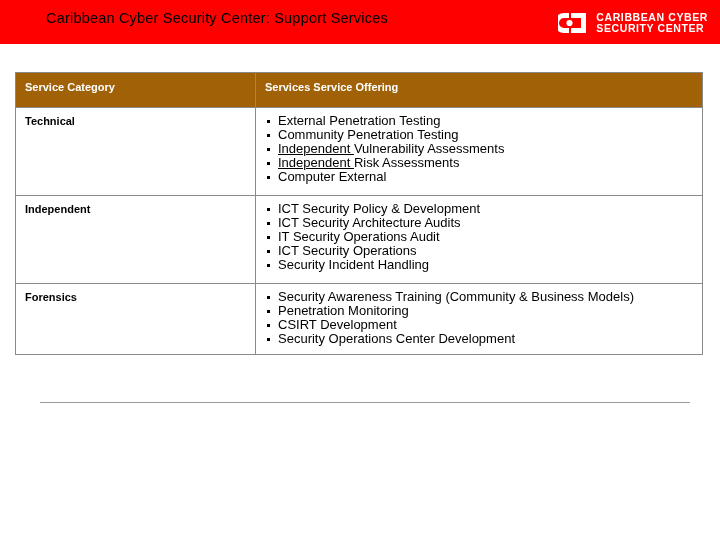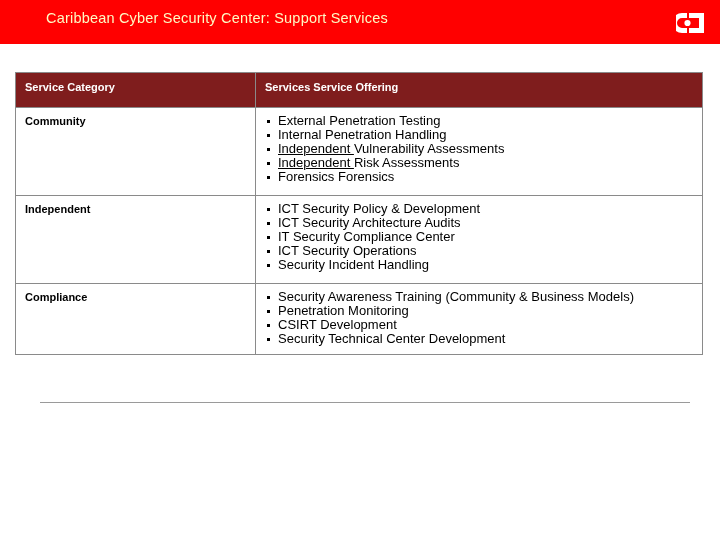--- a/index.html
+++ b/index.html
@@ -10,21 +10,21 @@
   }
   .slide{position:relative;width:720px;height:540px;background:#fff;}
 
   
   .titlebar{
     position:absolute;left:0;top:0;width:720px;height:44px;
     background:#FF0000;
   }
   .title-text{
     position:absolute;left:46px;top:10px;
-    font-size:14.5px;color:#fef9c3;letter-spacing:.2px;white-space:nowrap;
+    font-size:14.5px;color:#000000;letter-spacing:.2px;white-space:nowrap;
   }
 
   
   .brand{
     position:absolute;right:12px;top:9px;height:28px;
     display:flex;align-items:center;gap:6px;
   }
   .brand-mark{width:32px;height:22px;position:relative;flex:0 0 auto;}
   .brand-words{
     display:flex;flex-direction:column;line-height:1.02;
@@ -36,21 +36,21 @@
   .tbl{
     position:absolute;left:15px;top:72px;width:687px;
     border-collapse:collapse;table-layout:fixed;
   }
   .tbl td,.tbl th{
     border:1px solid #8a8a8a;
     vertical-align:top;padding:7px 9px;
     font-size:11px;color:#000;
   }
   .tbl th{
-    background:#7f1d1d;color:#ffffff;text-align:left;
+    background:#a16207;color:#ffffff;text-align:left;
     font-size:11px;font-weight:bold;height:18px;padding:8px 9px;
   }
   .col-a{width:240px;}
   .col-b{width:447px;}
   .catcell{font-weight:bold;font-size:11.5px;}
   .r-tech td{height:73px;}
   .r-mgmt td{height:73px;}
   .r-ops  td{height:55px;}
 
   ul.svc{list-style:none;margin:0;padding:0;}
@@ -84,67 +84,71 @@
     <div class="title-text">Caribbean Cyber Security Center: Support Services</div>
 
     <div class="brand">
       <div class="brand-mark">
         <svg width="32" height="22" viewBox="0 0 32 22" aria-hidden="true">
           <path d="M13 1 L28 1 L28 21 L13 21 L13 16 L23 16 L23 6 L13 6 Z" fill="#ffffff"></path>
           <path d="M11 1 L11 6 L6 6 A5 5 0 0 0 6 16 L11 16 L11 21 L6 21 A10 10 0 0 1 6 1 Z" fill="#ffffff"></path>
           <circle cx="11.5" cy="11" r="3.1" fill="#ffffff"></circle>
         </svg>
       </div>
+      <div class="brand-words">
+        <span>CARIBBEAN CYBER</span>
+        <span>SECURITY CENTER</span>
+      </div>
     </div>
   </div>
 
   <table class="tbl">
     <colgroup>
         <col class="col-a">
         <col class="col-b">
       </colgroup>
     <thead>
       <tr>
         <th>Service Category</th>
         <th>Services Service Offering</th>
       </tr>
     </thead>
     <tbody>
       <tr class="r-tech">
-        <td class="catcell">Community</td>
+        <td class="catcell">Technical</td>
         <td>
           <ul class="svc">
               <li>External Penetration Testing</li>
-              <li>Internal  Penetration Handling</li>
+              <li>Community  Penetration Testing</li>
               <li><span class="sq">Independent </span>Vulnerability Assessments</li>
               <li><span class="sq">Independent </span>Risk Assessments</li>
-              <li>Forensics Forensics</li>
+              <li>Computer External</li>
             </ul>
         </td>
       </tr>
       <tr class="r-mgmt">
         <td class="catcell">Independent</td>
         <td>
           <ul class="svc">
               <li>ICT Security Policy &amp; Development</li>
               <li>ICT Security Architecture Audits</li>
-              <li>IT Security Compliance Center</li>
+              <li>IT Security Operations Audit</li>
               <li>ICT Security Operations</li>
               <li>Security Incident Handling</li>
             </ul>
         </td>
       </tr>
       <tr class="r-ops">
-        <td class="catcell">Compliance</td>
+        <td class="catcell">Forensics</td>
         <td>
           <ul class="svc">
               <li>Security Awareness Training (Community &amp; Business Models)</li>
               <li>Penetration Monitoring</li>
               <li>CSIRT Development</li>
-              <li>Security Technical Center Development</li>
+              <li>Security Operations Center Development</li>
             </ul>
         </td>
       </tr>
     </tbody>
   </table>
 
   <div class="divider"></div>
 
   <div class="logos">
 

